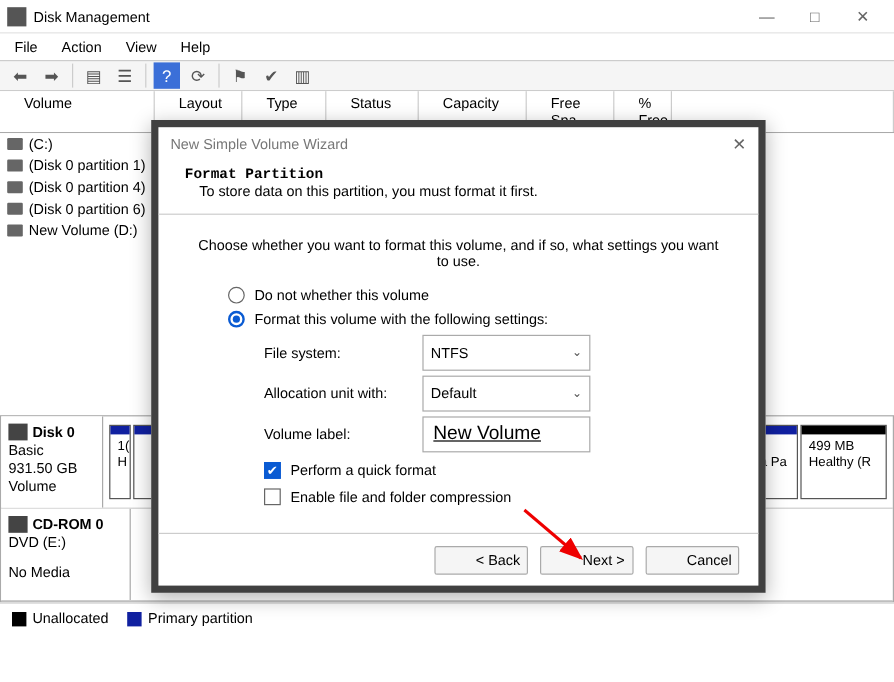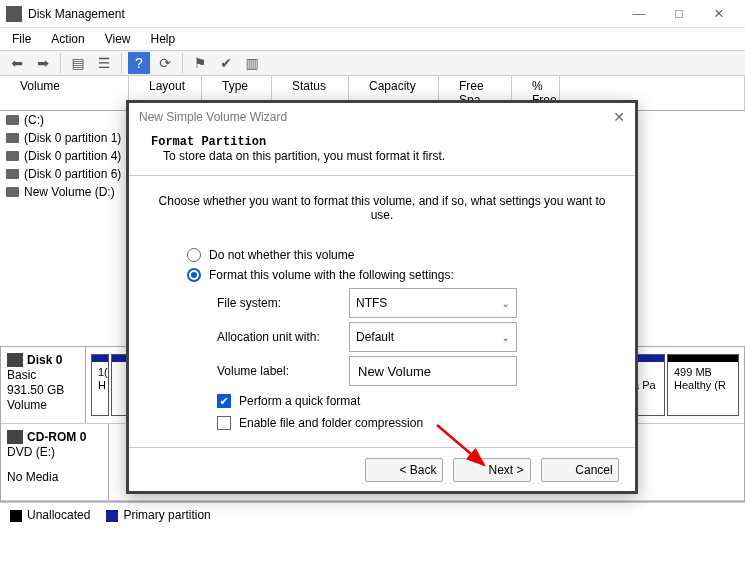--- a/index.html
+++ b/index.html
@@ -65,50 +65,50 @@
     gap:16px; padding:0 10px; border-top:1px solid #ccc;
     background:#fff; }
   .legend .sw { width:12px; height:12px; display:inline-block;
     margin-right:5px; vertical-align:middle;}
   .sw.black { background:#000; }
   .sw.blue { background:#1020a0; }
 
   
   .dlg {
     position:absolute; left:126px; top:100px; width:512px; height:394px;
-    background:#fff; border:3px solid #404040;
+    background:#fff; border:6px solid #404040;
     box-shadow:0 4px 16px rgba(0,0,0,.3);
     display:flex; flex-direction:column;
   }
   .dlghdr { height:28px; display:flex; align-items:center;
     padding:0 10px; color:#777;}
   .dlghdr .x { margin-left:auto; color:#666; font-size:14px; }
   .dlgsub { padding:4px 22px 12px; border-bottom:1px solid #ccc; }
   .dlgsub .ttl { font-weight:700;font-family:Liberation Mono, monospace; }
   .dlgsub .desc { padding-left:12px; }
   .dlgbody { flex:1; padding:18px 28px 8px; }
-  .choose { text-align:center; margin:0 0 26px; }
+  .choose { text-align:center; margin:0 0 14px; }
   .rad { display:flex; align-items:center; gap:8px; margin:6px 0 6px 30px;}
   .rad .circ, .chk .box {
     width:14px; height:14px; border:1px solid #666; background:#fff;
     display:inline-flex; align-items:center; justify-content:center;
   }
   .rad .circ { border-radius:50%; }
   .rad.sel .circ { border:2px solid #0a5bd3; }
   .rad.sel .circ::after { content:""; width:6px; height:6px;
     border-radius:50%; background:#0a5bd3; }
   .fldrow { display:flex; align-items:center; margin:4px 0 4px 60px;
     gap:12px;}
   .fldrow label { width:120px;}
-  .select, .textin { width:168px; height:22px; border:1px solid #aaa;
+  .select, .textin { width:140px; height:22px; border:1px solid #aaa;
     background:#fff; display:flex; align-items:center; padding:14px 6px;
     font-size:12px; justify-content:space-between;}
   .select .caret { color:#555; font-size:10px;}
-  .textin input { border:none; outline:none; width:100%; font-size:13px;
-    font-family:inherit; }
+  .textin input { border:none; outline:none; width:100%; font-size:16px;
+    font-family:inherit;text-decoration:underline; }
   .chk { display:flex; align-items:center; gap:8px; margin:8px 0 4px 60px;}
   .chk.sel .box { background:#0a5bd3; border-color:#0a5bd3; color:#fff;
     font-size:11px; }
   .dlgbtns { height:44px; display:flex; align-items:center;
     justify-content:flex-end; gap:10px; padding:0 16px;
     border-top:1px solid #ccc; }
   .btn { min-width:78px; height:24px; border:1px solid #aaa;
     background:#f5f5f5; border-radius:2px; display:flex;
     align-items:center; justify-content:center; font-size:12px;padding-left:28px;}
 

